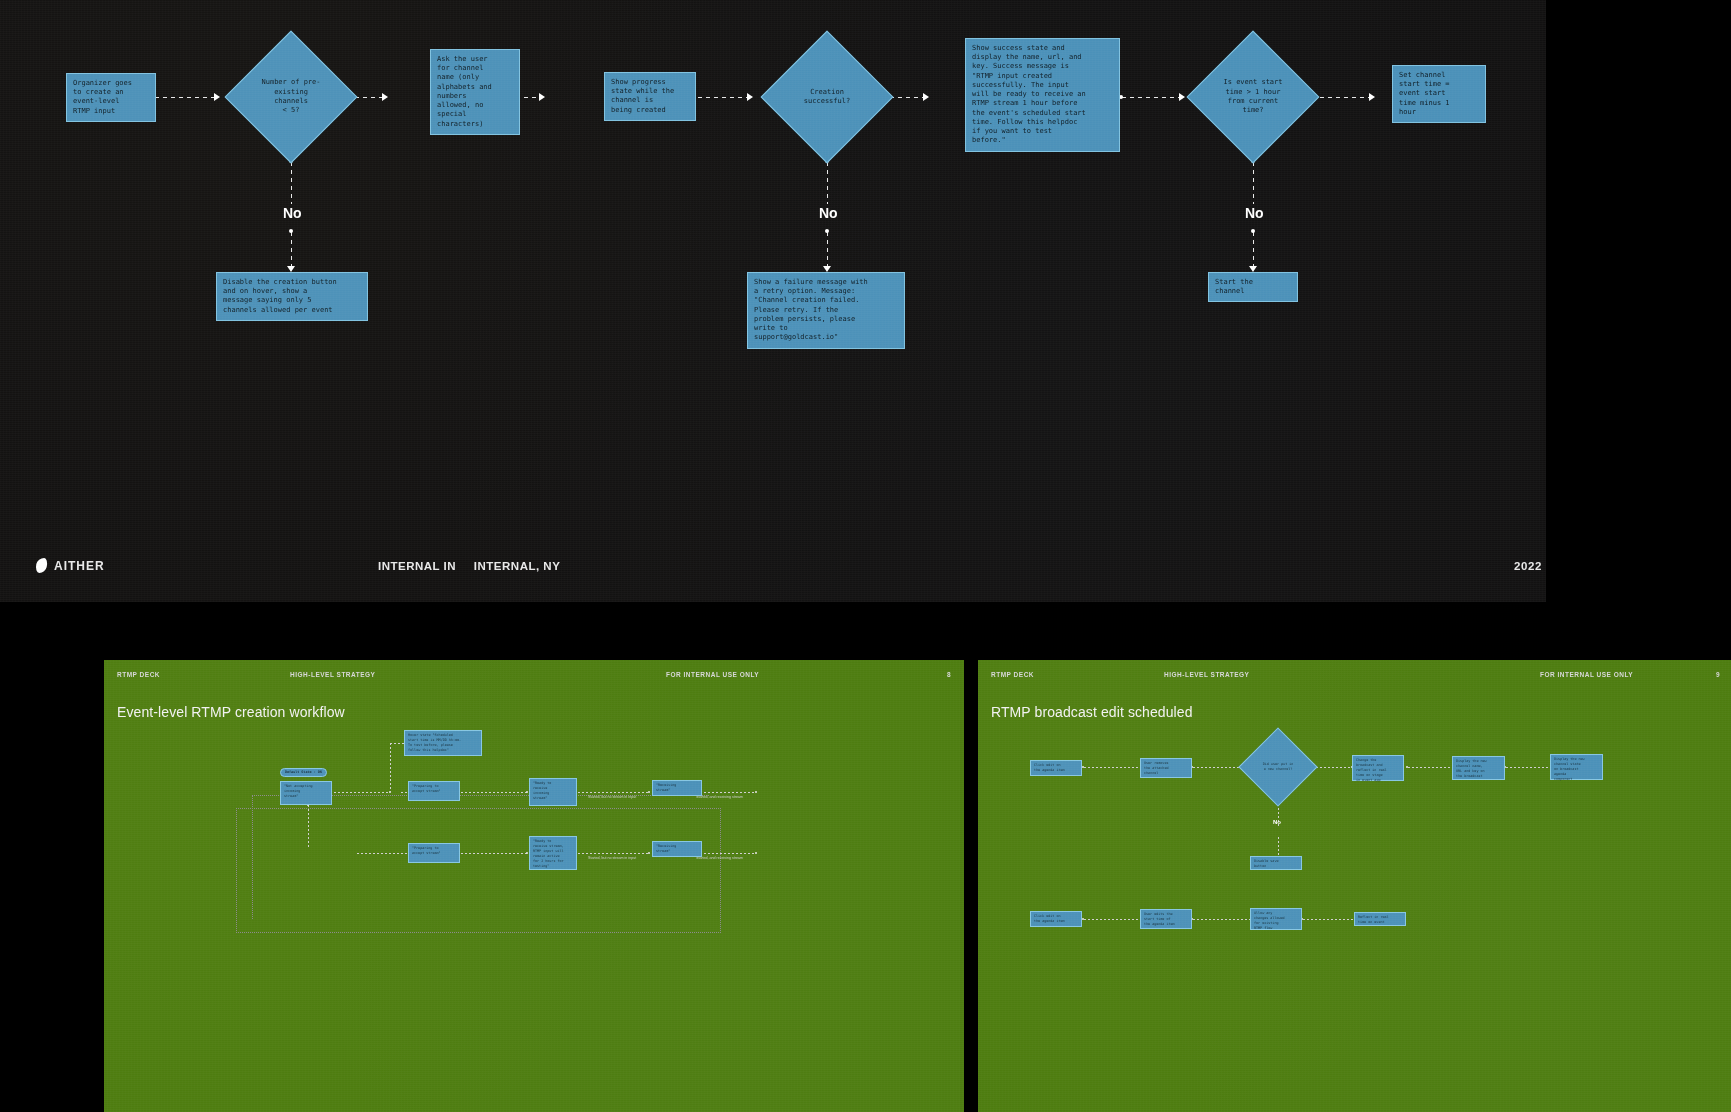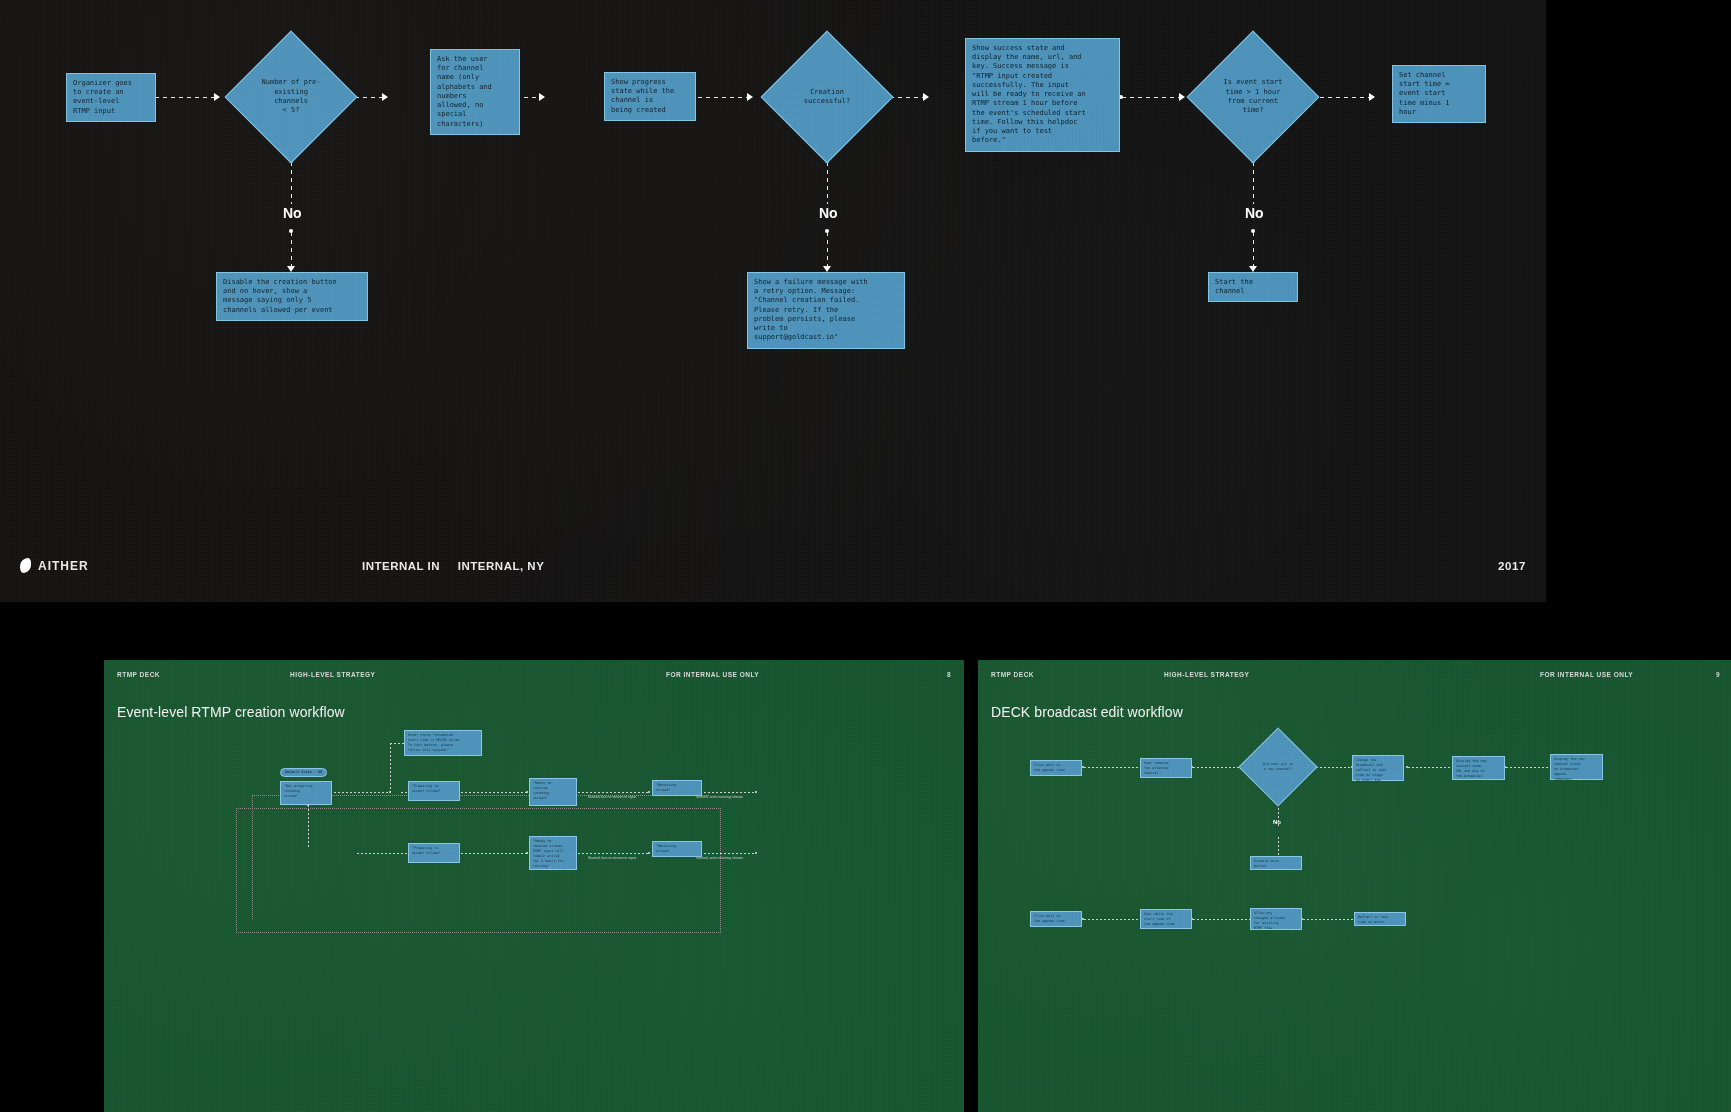--- a/index.html
+++ b/index.html
@@ -79,39 +79,39 @@
     border-left:4px solid transparent; border-right:4px solid transparent;
     border-top:6px solid #fff;
   }
   .branch-label{
     position:absolute; color:#fff; font-size:14px; font-weight:600;
     font-family:"Liberation Sans", sans-serif;
   }
 
   
   #top-footer{
-    position:absolute; left:0; bottom:0; width:1546px; height:58px;
+    position:absolute; left:16px; bottom:0; width:1546px; height:58px;
     color:#e9e9e9; font-size:11.5px; letter-spacing:.6px;
     z-index:6;
   }
   #top-footer .brand{ position:absolute; left:20px; top:14px; display:flex; align-items:center; gap:7px; }
   #top-footer .brand .mark{
     width:11px;height:15px;background:#fff;
     border-radius:60% 40% 55% 45% / 40% 60% 40% 60%;
     transform:skewX(-12deg);
   }
   #top-footer .brand .bname{ font-weight:700; letter-spacing:1px; font-size:12px;}
   #top-footer .designed{ position:absolute; left:362px; top:16px; font-weight:700; letter-spacing:.5px;}
   #top-footer .designed .city{ margin-left:14px; }
   #top-footer .year{ position:absolute; right:20px; top:16px; font-weight:700; }
 
   
   .slide{
     position:absolute; top:660px; height:452px;
-    background:#14532d; overflow:hidden;
+    background:#4d7c0f; overflow:hidden;
   }
   #slide-left{ left:104px; width:860px; }
   #slide-right{ left:978px; width:755px; }
 
   .slide-topbar{
     position:absolute; left:0; top:0; width:100%; height:28px;
     color:#d8d8d8; font-size:6.5px; letter-spacing:.5px; font-weight:700;
     z-index:6;
   }
   .slide-topbar .i{ position:absolute; top:11px; white-space:nowrap; }
@@ -295,21 +295,21 @@
 
   <div id="top-footer">
     <div class="brand">
       <span class="mark"></span>
       <span class="bname">AITHER</span>
     </div>
     <div class="designed">
       <span>INTERNAL IN</span>
       <span class="city">INTERNAL, NY</span>
     </div>
-    <div class="year">2017</div>
+    <div class="year">2022</div>
   </div>
 </div>
 
 <div id="slide-left" class="slide noise">
   <div class="slide-topbar">
     <span class="i" style="left:13px;">RTMP  DECK</span>
     <span class="i" style="left:186px;">HIGH-LEVEL STRATEGY</span>
     <span class="i" style="left:562px;">FOR INTERNAL USE ONLY</span>
     <span class="i" style="right:13px;">8</span>
   </div>
@@ -380,21 +380,21 @@
 stream"</div>
 </div>
 
 <div id="slide-right" class="slide noise">
   <div class="slide-topbar">
     <span class="i" style="left:13px;">RTMP  DECK</span>
     <span class="i" style="left:186px;">HIGH-LEVEL STRATEGY</span>
     <span class="i" style="left:562px;">FOR INTERNAL USE ONLY</span>
     <span class="i" style="right:13px;">9</span>
   </div>
-  <div class="slide-title" style="left:13px;">DECK broadcast edit workflow</div>
+  <div class="slide-title" style="left:13px;">RTMP broadcast edit scheduled</div>
 
   <div class="mconn" style="left:106px;top:107px;width:57px;"></div>
   <div class="mdot" style="left:104px;top:106px;"></div>
   <div class="mdot" style="left:162px;top:106px;"></div>
 
   <div class="mconn" style="left:215px;top:107px;width:57px;"></div>
   <div class="mdot" style="left:213px;top:106px;"></div>
   <div class="mdot" style="left:271px;top:106px;"></div>
 
   <div class="mconn" style="left:330px;top:107px;width:44px;"></div>

